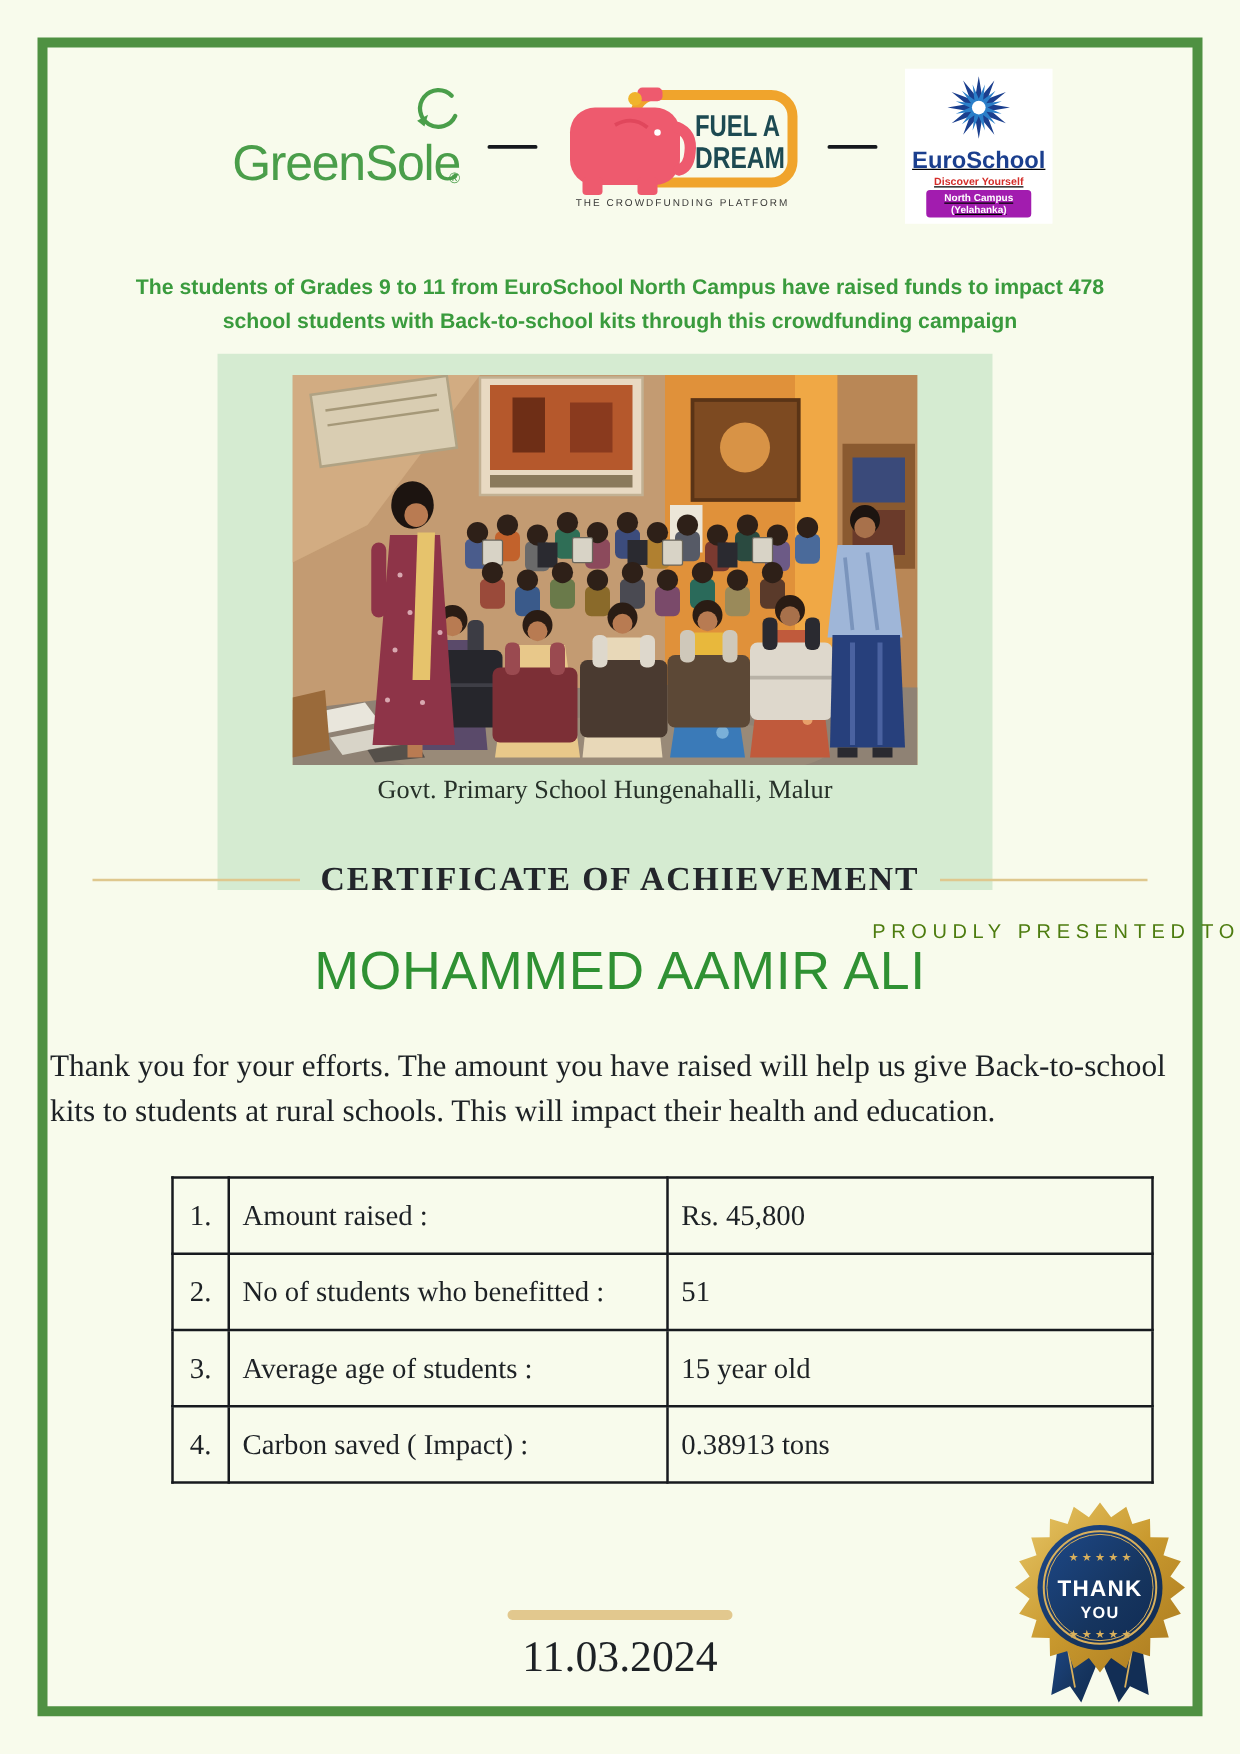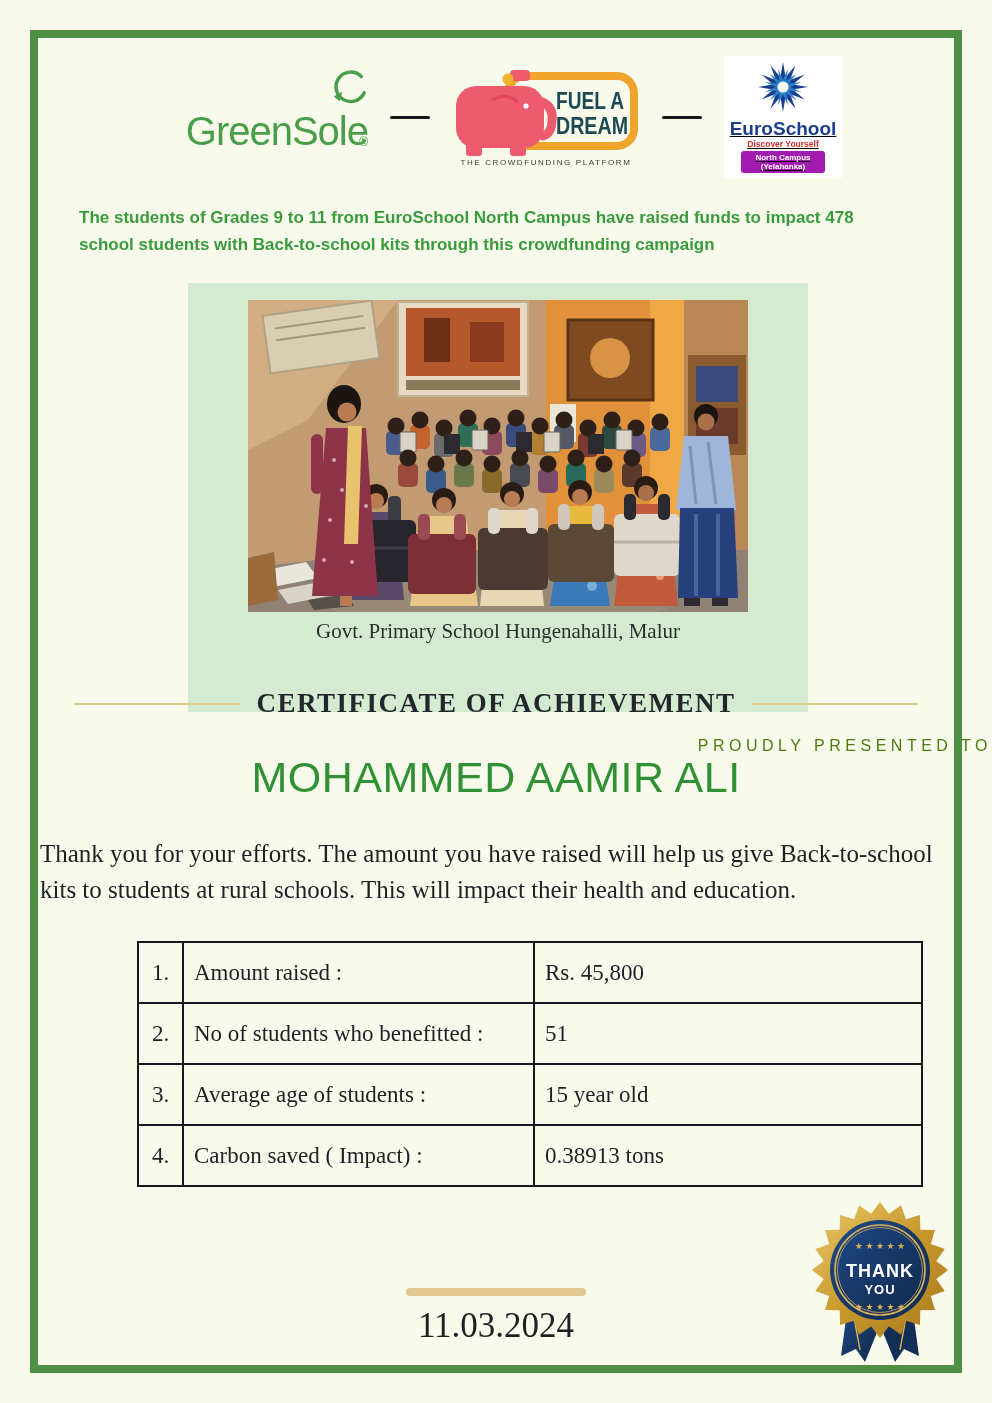--- a/index.html
+++ b/index.html
@@ -17,25 +17,25 @@
   .gs-name{font-size:40px;color:#4a9e4a;letter-spacing:-1px;line-height:1;}
   .gs-reg{font-size:12px;color:#4a9e4a;vertical-align:top;position:relative;top:-18px;}
   .gs-tag{font-size:14px;color:#5a5f5a;letter-spacing:2.2px;margin-top:6px;}
   .euro-box{width:112px;background:#ffffff;padding:4px 3px 5px;text-align:center;text-decoration:underline;}
   .euro-name{font-size:19px;font-weight:bold;color:#1b3f8e;line-height:1.15;}
   .euro-tag{font-size:8.5px;font-weight:bold;color:#d42e2a;}
   .euro-campus{margin:2px auto 0;background:#a21caf;color:#fff;font-size:8px;
                font-weight:bold;border-radius:3px;padding:2px 0;width:84px;}
 
   
-  .intro{position:absolute;top:200px;left:76px;right:76px;margin:4px auto;max-width:834px;
-         font-weight:bold;font-size:17px;line-height:1.6;color:#3a9b3d;}
-
-  
-  .photo-panel{position:absolute;left:188px;top:283px;width:620px;height:429px;background:#d5ebd1;}
+  .intro{position:absolute;top:200px;left:76px;right:76px;margin:16px auto;max-width:834px;
+         text-align:center;font-weight:bold;font-size:17px;line-height:1.6;color:#3a9b3d;}
+
+  
+  .photo-panel{position:absolute;left:174px;top:283px;width:620px;height:429px;background:#d5ebd1;}
   .photo-svg{position:absolute;left:60px;top:17px;width:500px;height:312px;display:block;}
   .photo-caption{position:absolute;left:0;right:0;top:336px;text-align:center;
                  font-family:"Liberation Serif",serif;font-size:21px;color:#273129;}
 
   
   .title-row{position:absolute;top:688px;left:0;right:0;display:flex;
              align-items:center;justify-content:center;gap:16px;}
   .title-line{width:166px;height:2px;background:#dfc88e;}
   .cert-title{font-family:"Liberation Serif",serif;font-weight:bold;font-size:27px;
               letter-spacing:1.5px;color:#23262b;margin:0;}

